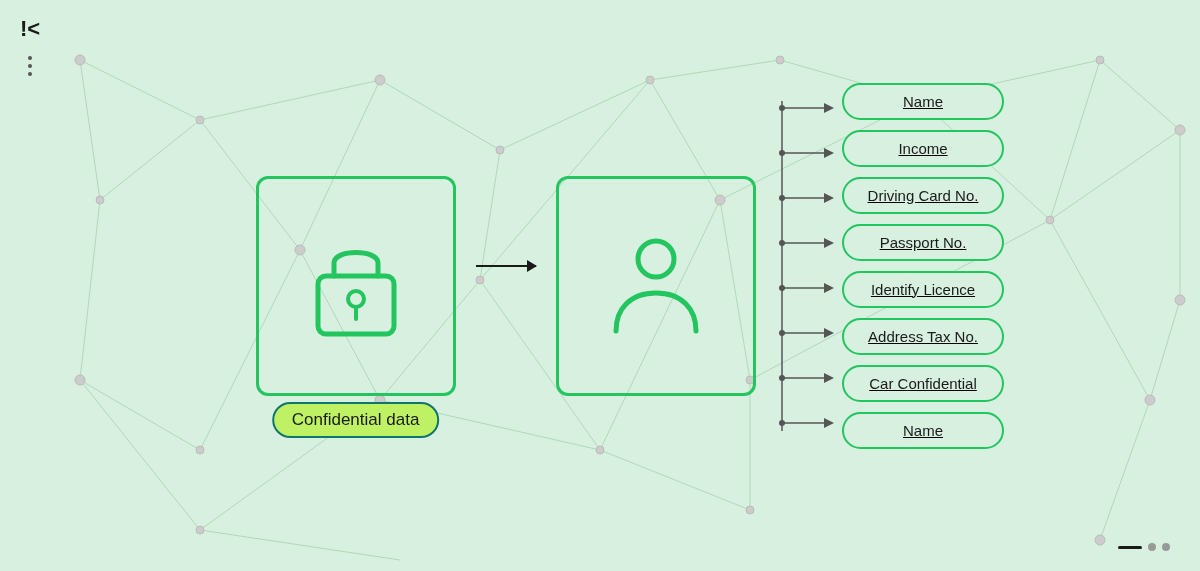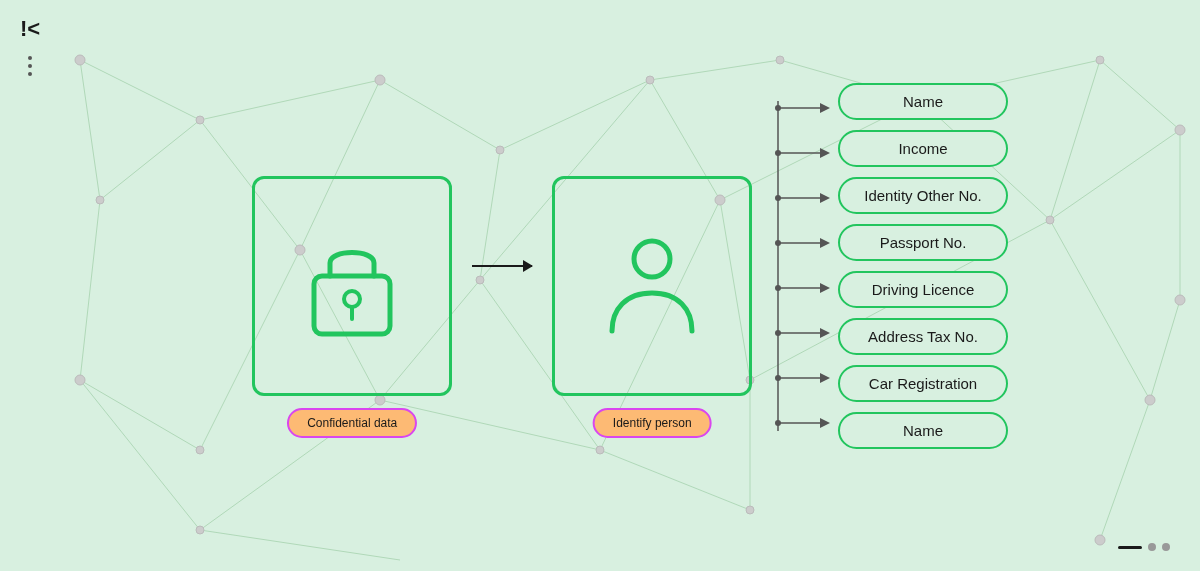--- a/index.html
+++ b/index.html
@@ -86,28 +86,28 @@
       justify-content: center;
       background: transparent;
       position: relative;
     }
 
     .box-label {
       position: absolute;
       bottom: -42px;
       left: 50%;
       transform: translateX(-50%);
-      border: 2px solid #d946ef;
+      border: 2px solid #0f766e;
       border-radius: 30px;
       padding: 6px 18px;
       white-space: nowrap;
-      font-size: 12px;
+      font-size: 17px;
       font-weight: 500;
       color: #1a1a1a;
-      background: #fdba74;
+      background: #bef264;
     }
 
     
     .arrow-connector {
       display: flex;
       align-items: center;
       margin: 0 20px;
     }
 
     .arrow-line {
@@ -281,24 +281,23 @@
     </div>
 
     <div style="position:relative;">
       <div class="diagram-box">
 
         <svg width="100" height="110" viewBox="0 0 100 110" fill="none" xmlns="http://www.w3.org/2000/svg">
           <circle cx="50" cy="28" r="18" stroke="#22c55e" stroke-width="5" fill="none"></circle>
           <path d="M10 100C10 78 24 62 50 62C76 62 90 78 90 100" stroke="#22c55e" stroke-width="5" fill="none" stroke-linecap="round"></path>
         </svg>
       </div>
-      <div class="box-label">Identify person</div>
     </div>
 
-    <div class="right-section" style="margin-top:-40px; margin-left: 16px;">
+    <div class="right-section" style="margin-top:-40px; margin-left: 16px; text-decoration: underline;">
 
       <svg width="70" height="360" viewBox="0 0 70 360">
 
         <line x1="10" y1="15" x2="10" y2="345" stroke="#555" stroke-width="1.5"></line>
 
         <line x1="10" y1="22" x2="55" y2="22" stroke="#555" stroke-width="1.5"></line>
         <circle cx="10" cy="22" r="3" fill="#555"></circle>
         <polygon points="52,17 62,22 52,27" fill="#555"></polygon>
 
         <line x1="10" y1="67" x2="55" y2="67" stroke="#555" stroke-width="1.5"></line>
@@ -326,25 +325,25 @@
         <polygon points="52,287 62,292 52,297" fill="#555"></polygon>
 
         <line x1="10" y1="337" x2="55" y2="337" stroke="#555" stroke-width="1.5"></line>
         <circle cx="10" cy="337" r="3" fill="#555"></circle>
         <polygon points="52,332 62,337 52,342" fill="#555"></polygon>
       </svg>
 
       <div class="list-items-container">
         <div class="list-pill">Name</div>
         <div class="list-pill">Income</div>
-        <div class="list-pill">Identity Other No.</div>
+        <div class="list-pill">Driving Card No.</div>
         <div class="list-pill">Passport No.</div>
-        <div class="list-pill">Driving Licence</div>
+        <div class="list-pill">Identify Licence</div>
         <div class="list-pill">Address Tax No.</div>
-        <div class="list-pill">Car Registration</div>
+        <div class="list-pill">Car Confidential</div>
         <div class="list-pill">Name</div>
       </div>
     </div>
 
   </div>
 </div>
 
 <div class="pagination">
   <div class="page-dash"></div>
   <div class="page-dot"></div>

